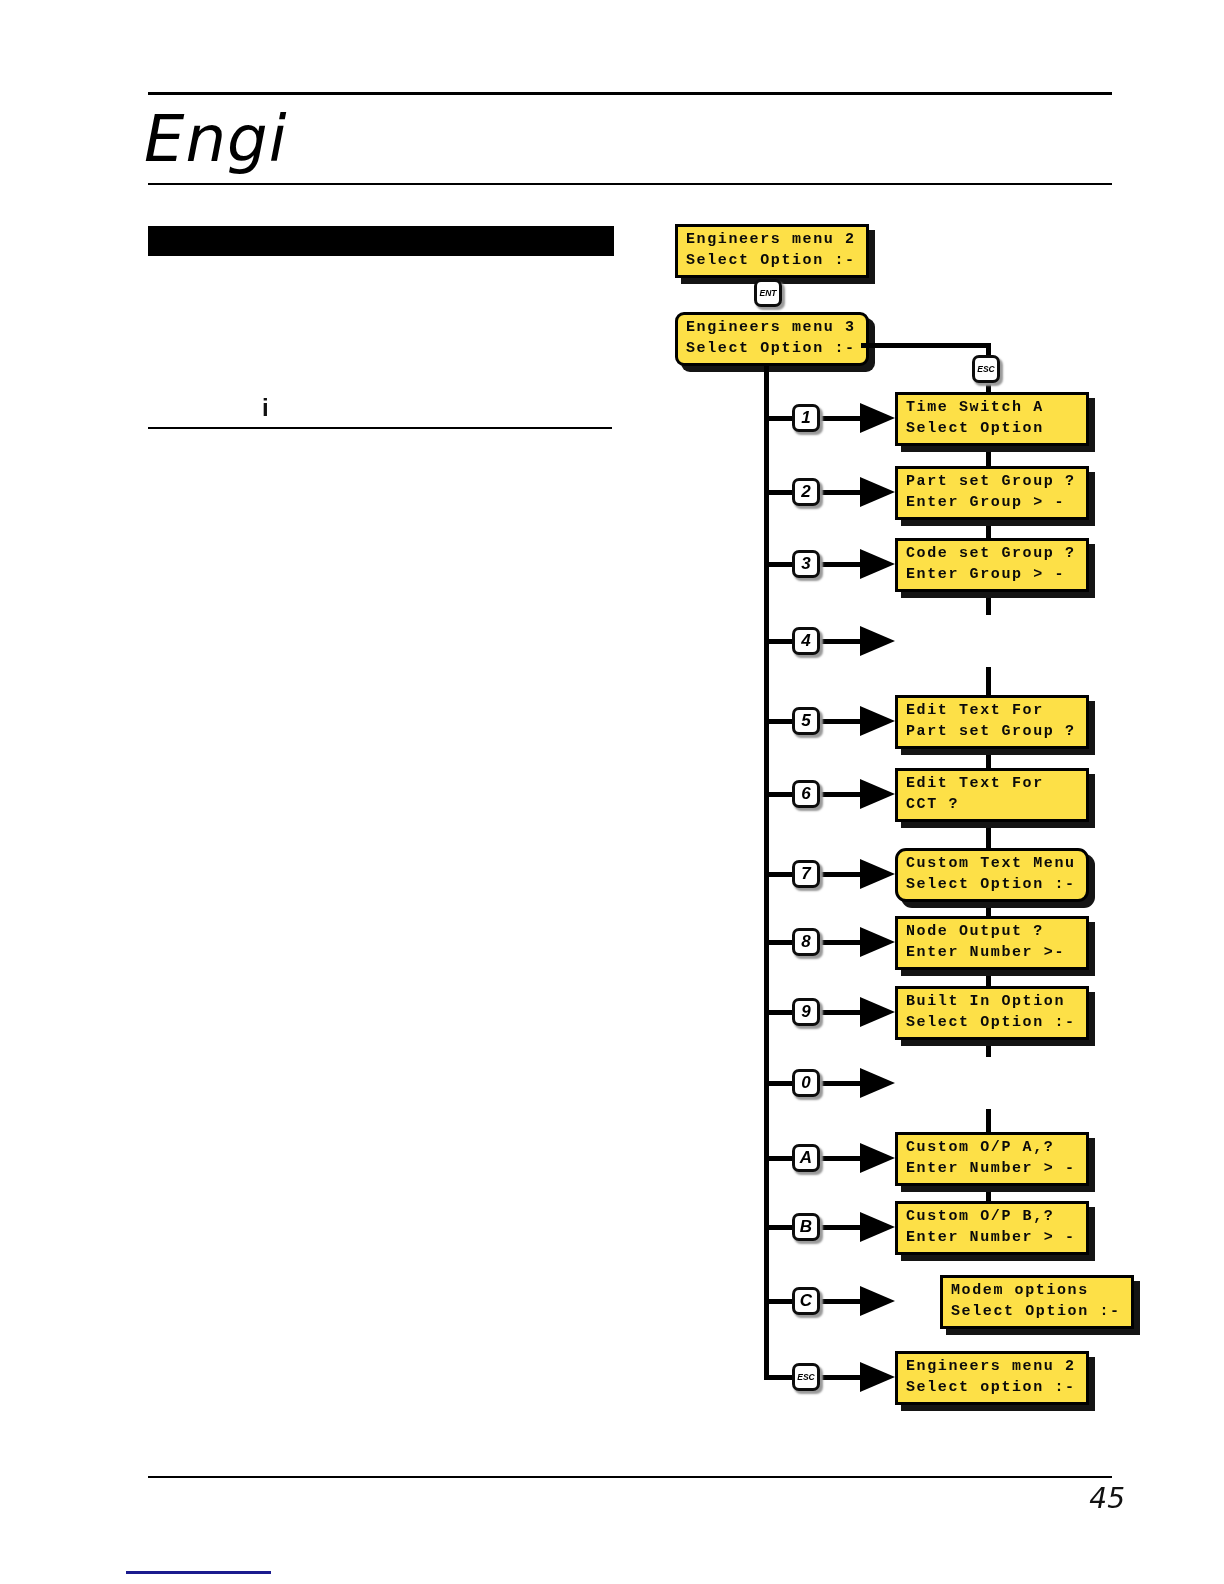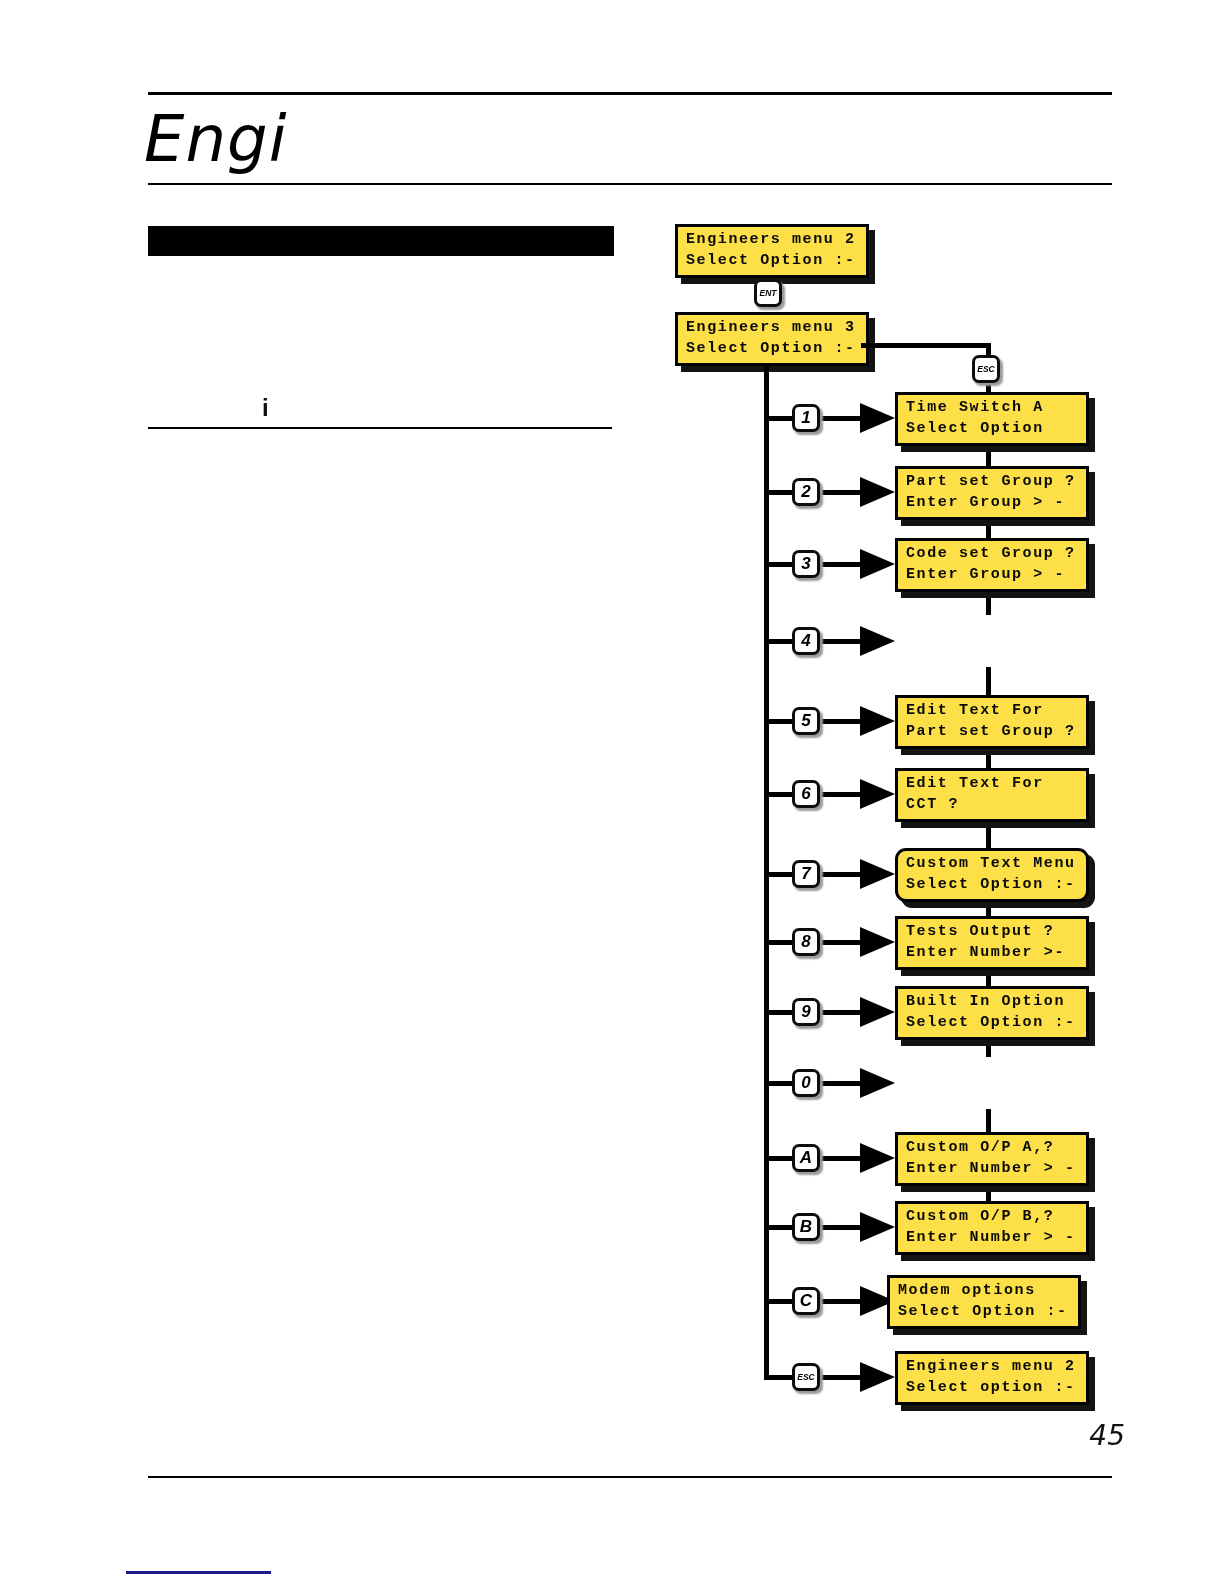--- a/index.html
+++ b/index.html
@@ -48,21 +48,21 @@
   }
   .key.small{font-size:8.5px;letter-spacing:0;}
   
   .arrow{
     position:absolute;width:0;height:0;left:860px;
     border-top:15px solid transparent;
     border-bottom:15px solid transparent;
     border-left:35px solid #000;
   }
   .page-number{
-    position:absolute;left:1060px;top:1419px;width:65px;
+    position:absolute;left:1060px;top:1482px;width:65px;
     text-align:right;
     font-family:"DejaVu Sans", sans-serif;
     font-style:italic;font-size:28px;color:#111;
   }
   .footer-link-line{position:absolute;left:126px;top:1571px;width:145px;height:3px;background:#1b1b8e;cursor:pointer;}
 </style>
 </head>
 <body>
 
 <div class="page">
@@ -75,21 +75,21 @@
   <div class="stray-i">i</div>
   <div class="rule" style="left:148px;top:427px;width:464px;height:2px;"></div>
 
   <div class="lcd" style="left:675px;top:224px;">
     <div class="lcd-line">Engineers menu 2</div>
     <div class="lcd-line">Select Option :-</div>
   </div>
 
   <div class="key small" style="left:754px;top:279px;">ENT</div>
 
-  <div class="lcd" style="left:675px;top:312px;">
+  <div class="lcd" style="left:675px;top:312px;border-radius:9px;">
     <div class="lcd-line">Engineers menu 3</div>
     <div class="lcd-line">Select Option :-</div>
   </div>
 
   <div class="fline" style="left:861px;top:343px;width:130px;height:5px;"></div>
   <div class="fline" style="left:986px;top:343px;width:5px;height:49px;"></div>
   <div class="key small" style="left:972px;top:355px;">ESC</div>
 
   <div class="fline" style="left:764px;top:364px;width:5px;height:1016px;"></div>
 
@@ -154,21 +154,21 @@
   <div class="key" style="left:792px;top:860px;">7</div>
   <div class="lcd" style="left:895px;top:848px;border-radius:11px;">
     <div class="lcd-line">Custom Text Menu</div>
     <div class="lcd-line">Select Option :-</div>
   </div>
 
   <div class="fline" style="left:764px;top:940px;width:98px;height:5px;"></div>
   <div class="arrow" style="top:927px;"></div>
   <div class="key" style="left:792px;top:928px;">8</div>
   <div class="lcd" style="left:895px;top:916px;">
-    <div class="lcd-line">Tests Output ?</div>
+    <div class="lcd-line">Node Output ?</div>
     <div class="lcd-line">Enter Number &gt;-</div>
   </div>
 
   <div class="fline" style="left:764px;top:1010px;width:98px;height:5px;"></div>
   <div class="arrow" style="top:997px;"></div>
   <div class="key" style="left:792px;top:998px;">9</div>
   <div class="lcd" style="left:895px;top:986px;">
     <div class="lcd-line">Built In Option</div>
     <div class="lcd-line">Select Option :-</div>
   </div>
@@ -189,21 +189,21 @@
   <div class="arrow" style="top:1212px;"></div>
   <div class="key" style="left:792px;top:1213px;">B</div>
   <div class="lcd" style="left:895px;top:1201px;">
     <div class="lcd-line">Custom O/P B,?</div>
     <div class="lcd-line">Enter Number &gt; -</div>
   </div>
 
   <div class="fline" style="left:764px;top:1299px;width:98px;height:5px;"></div>
   <div class="arrow" style="top:1286px;"></div>
   <div class="key" style="left:792px;top:1287px;">C</div>
-  <div class="lcd" style="left:887px;top:1275px;">
+  <div class="lcd" style="left:940px;top:1275px;">
     <div class="lcd-line">Modem options</div>
     <div class="lcd-line">Select Option :-</div>
   </div>
 
   <div class="fline" style="left:764px;top:1375px;width:98px;height:5px;"></div>
   <div class="arrow" style="top:1362px;"></div>
   <div class="key small" style="left:792px;top:1363px;">ESC</div>
   <div class="lcd" style="left:895px;top:1351px;">
     <div class="lcd-line">Engineers menu 2</div>
     <div class="lcd-line">Select option :-</div>

